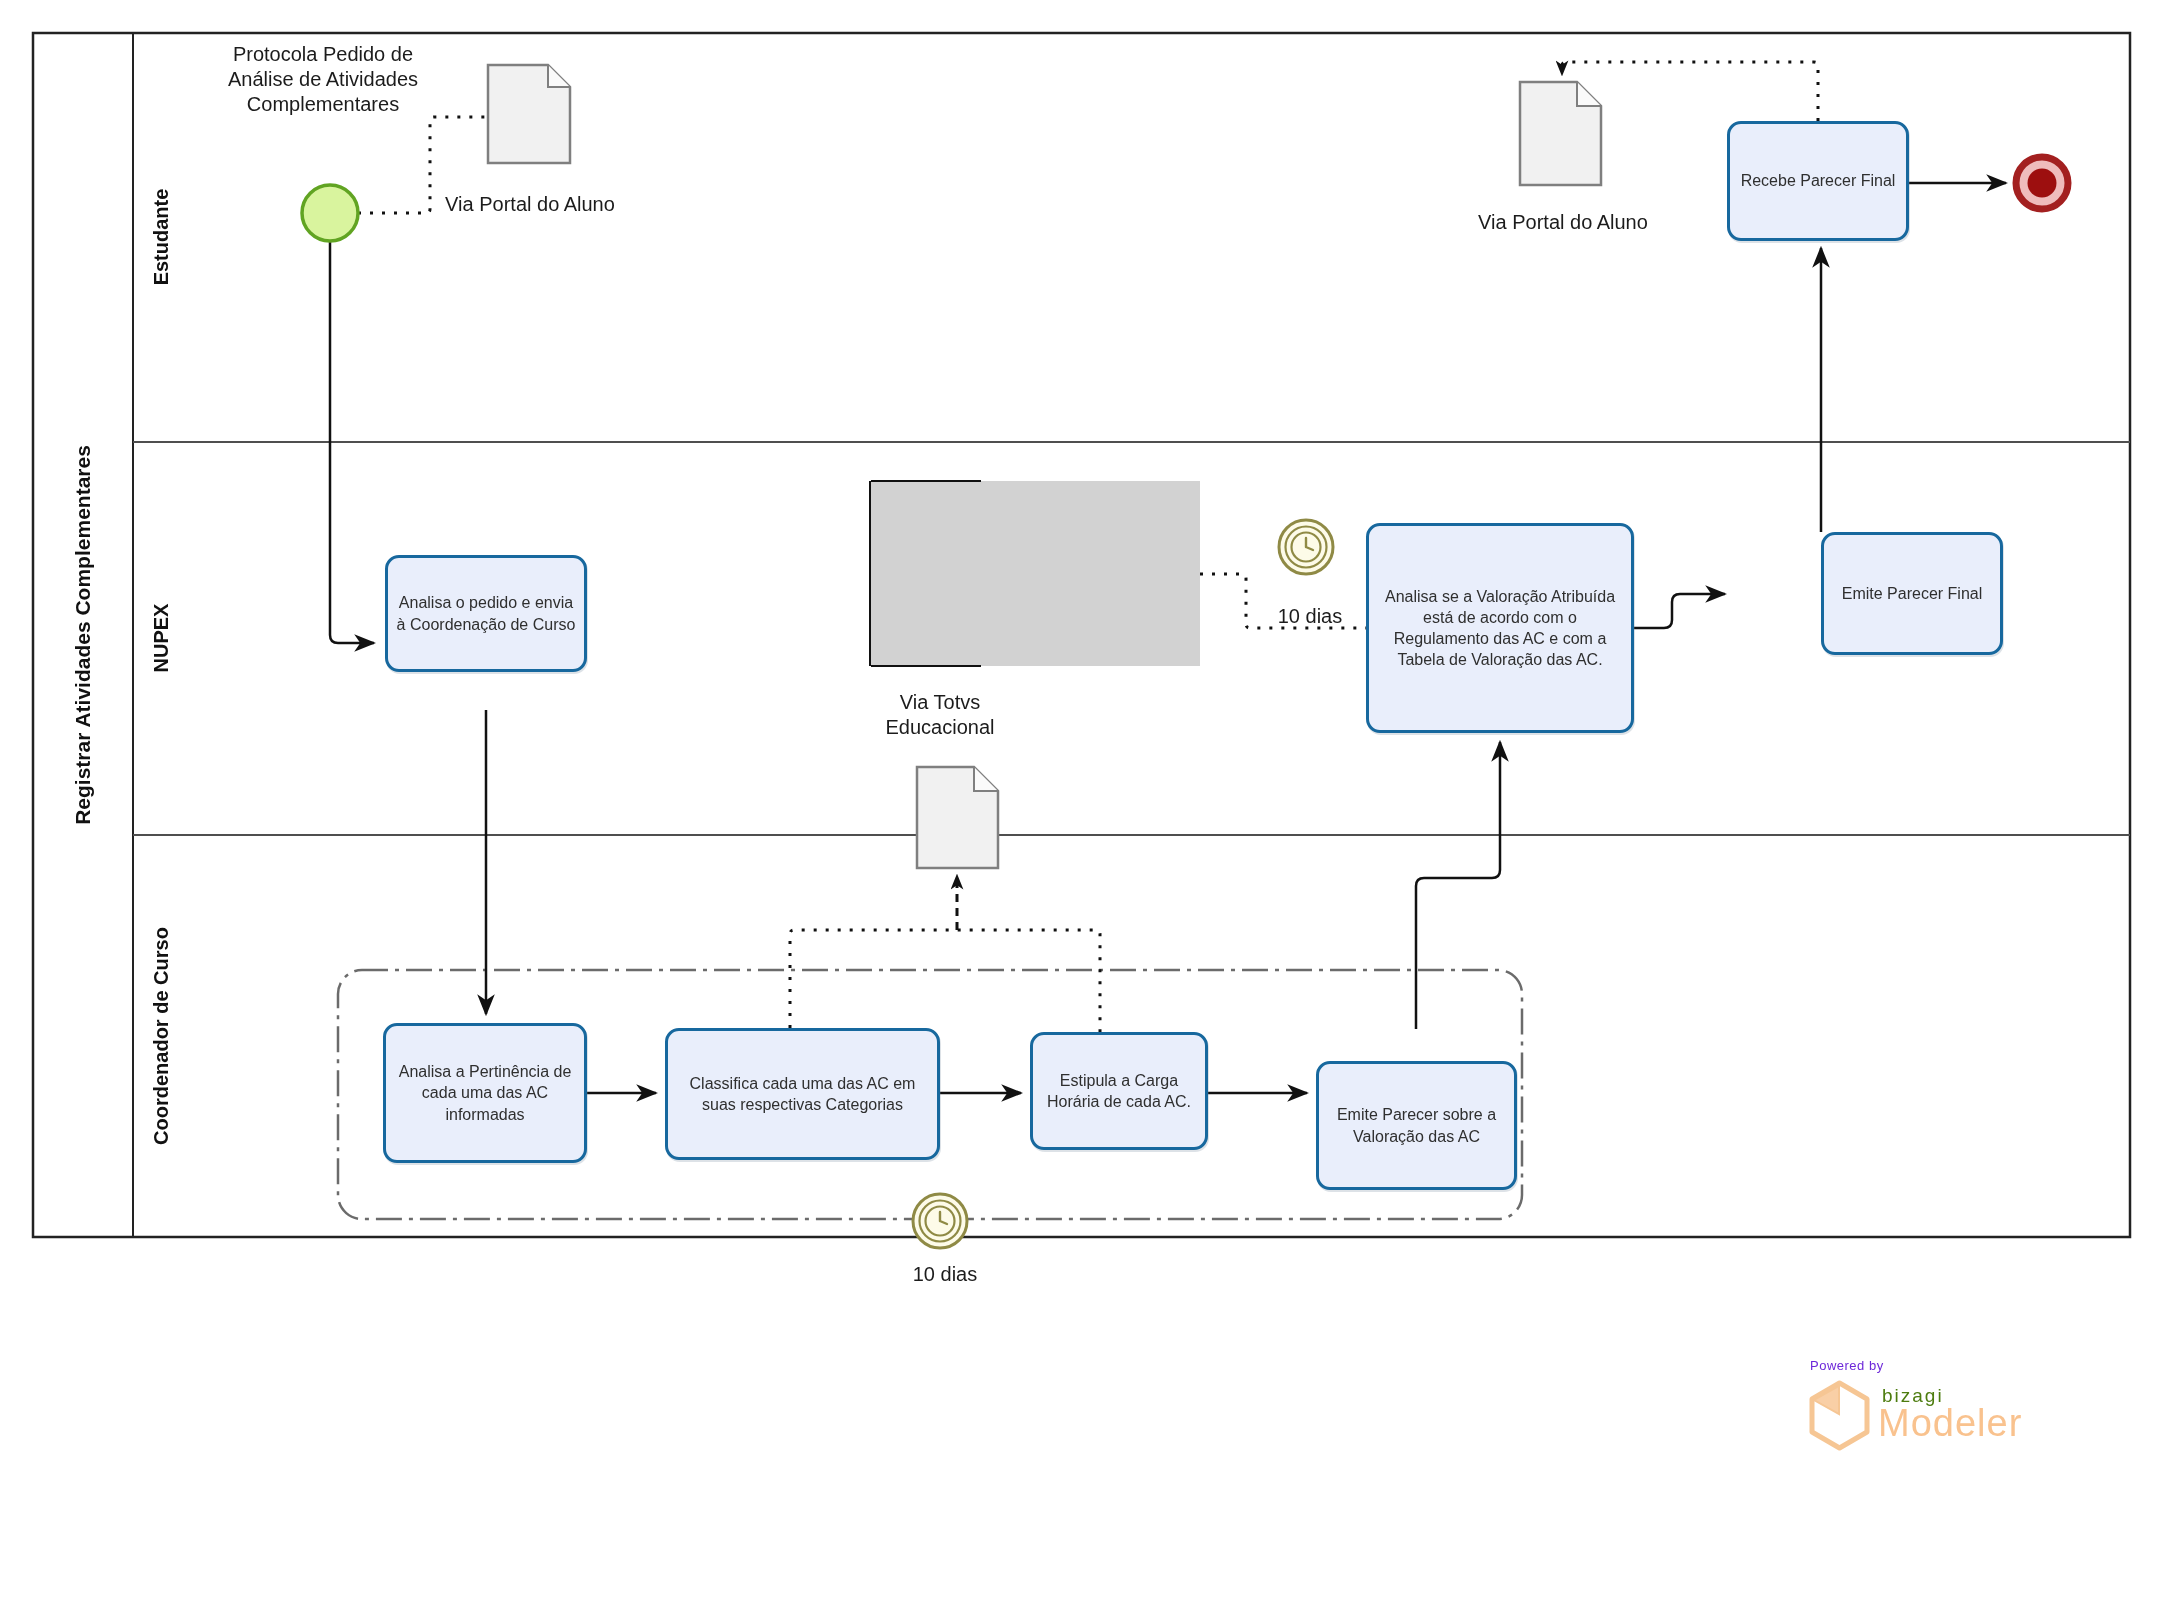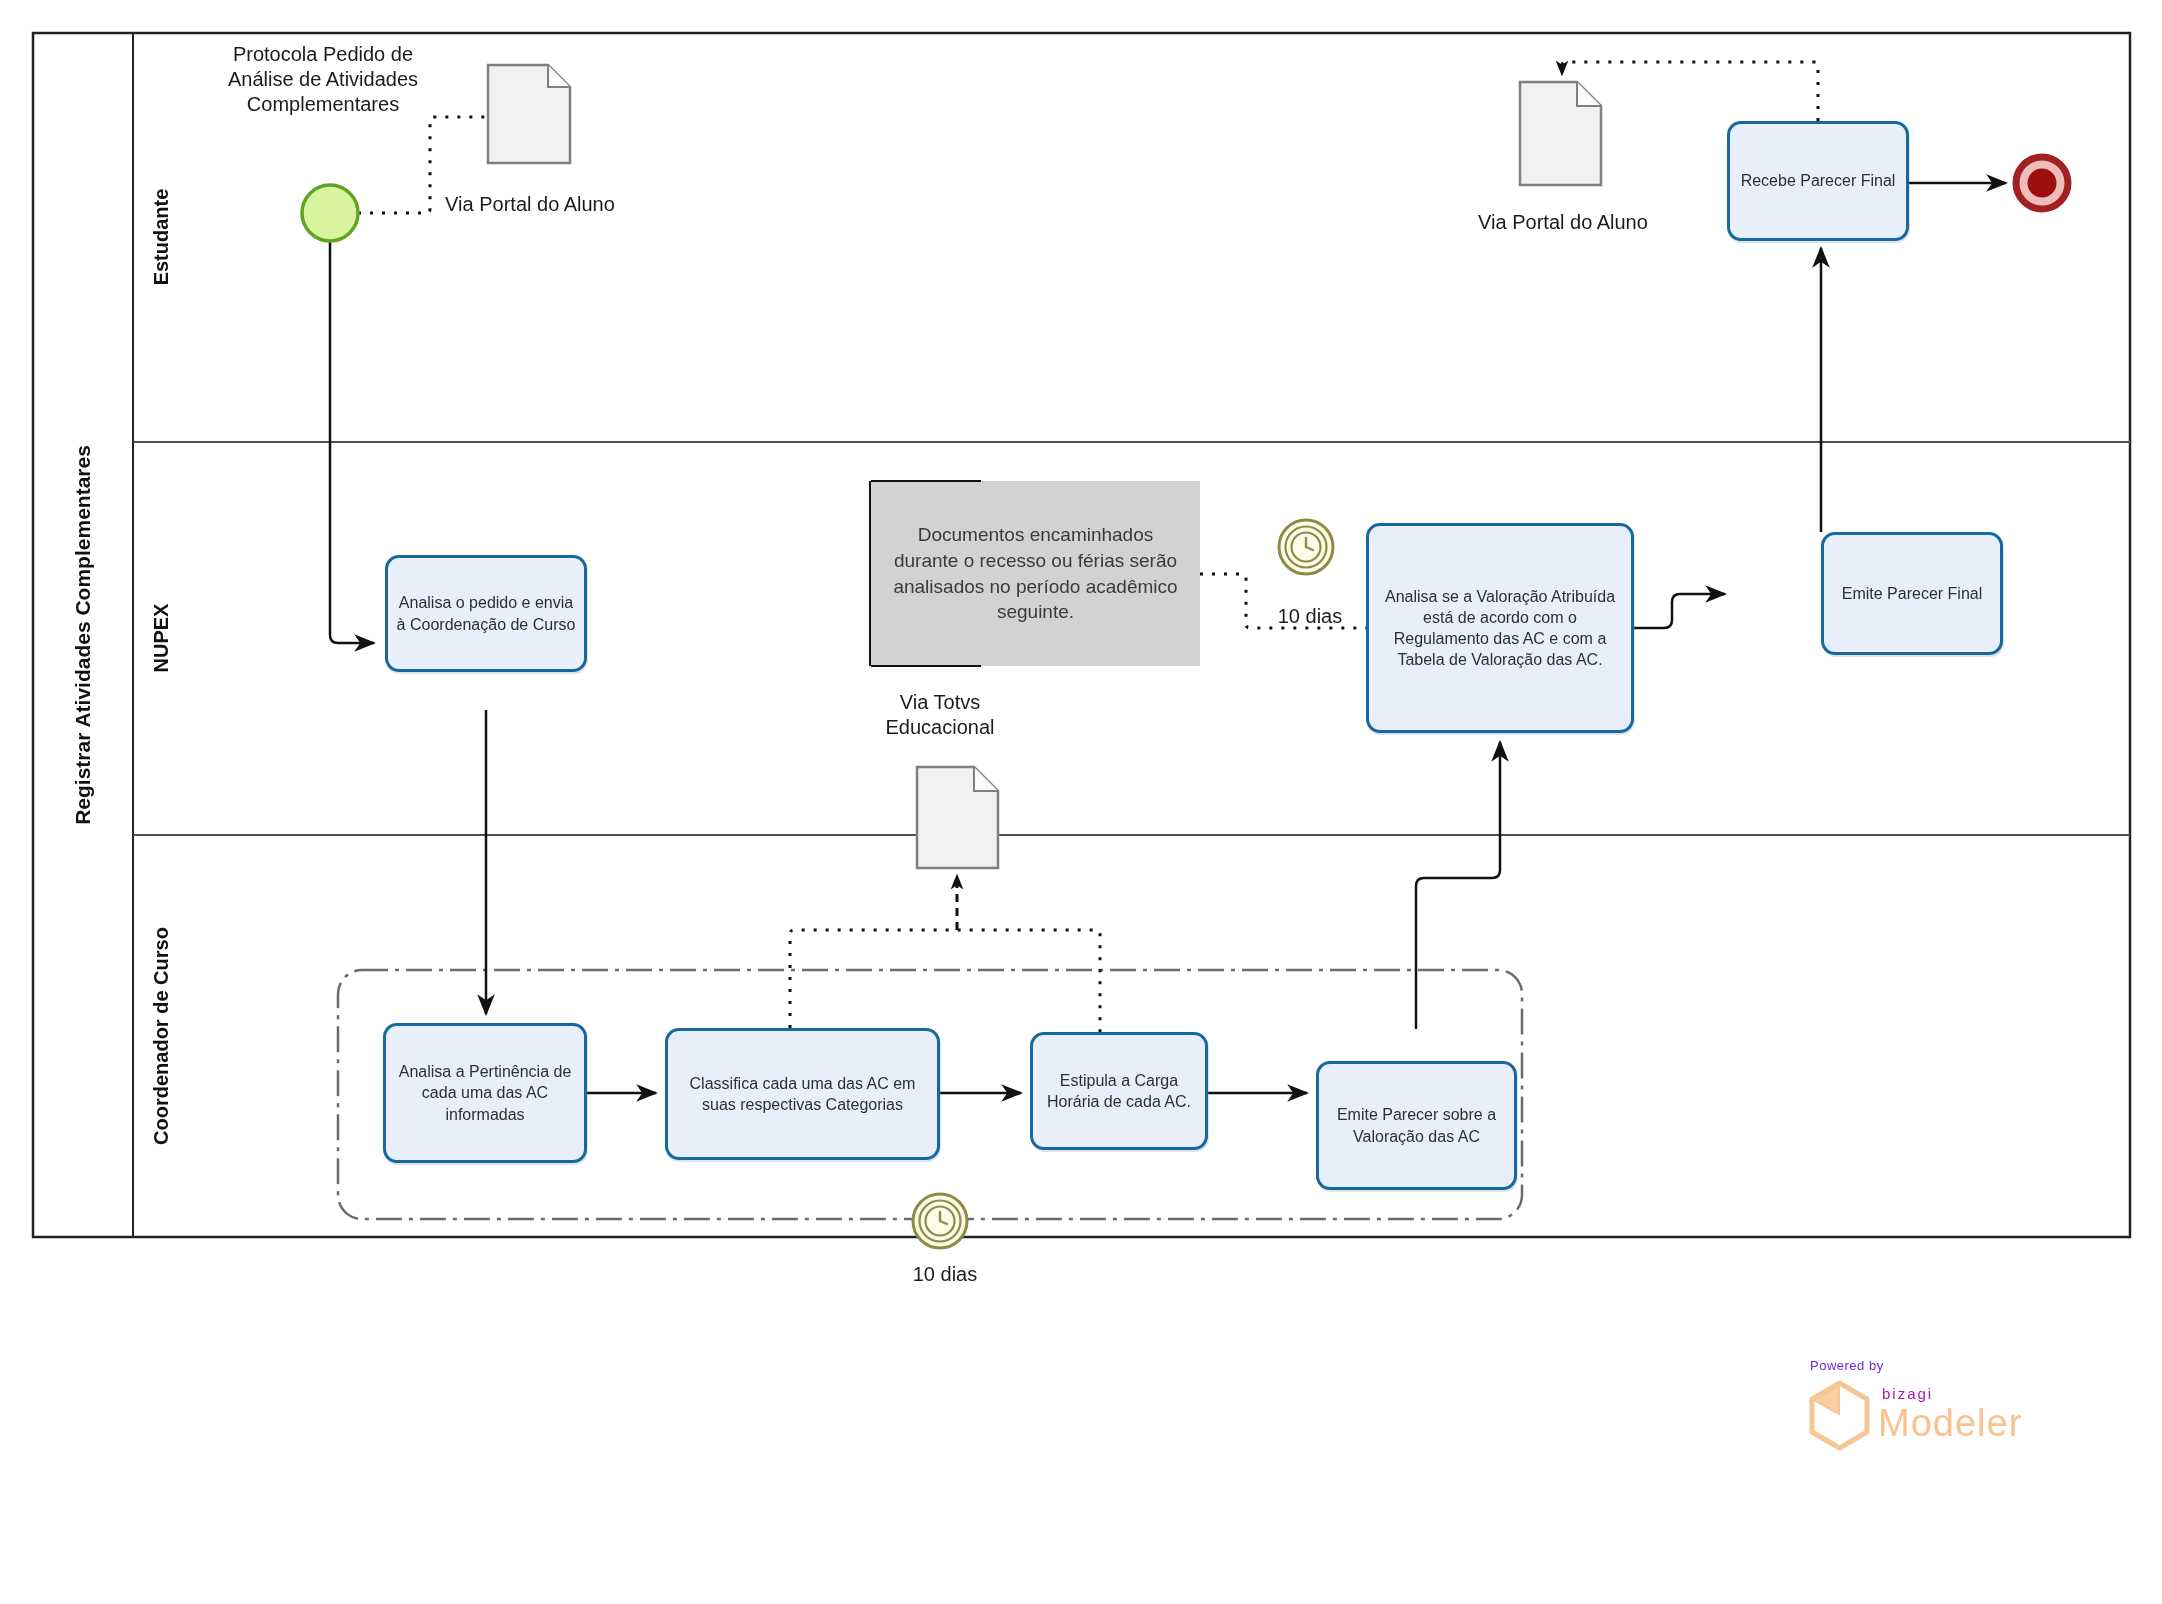--- a/index.html
+++ b/index.html
@@ -30,21 +30,21 @@
   .annotation .bracket-top{top:-1px;}
   .annotation .bracket-bottom{bottom:-1px;}
   .vwrap{position:absolute;width:0;height:0;}
   .vwrap>span{
     position:absolute;transform:translate(-50%,-50%) rotate(-90deg);
     white-space:nowrap;font-weight:bold;color:#111;
   }
   .pool-title>span{font-size:21px;}
   .lane-label>span{font-size:20px;}
   .logo-powered{position:absolute;font-size:13px;color:#6d28d9;letter-spacing:0.5px;}
-  .logo-bizagi{position:absolute;font-size:15px;color:#a21caf;letter-spacing:2px;}
+  .logo-bizagi{position:absolute;font-size:19px;color:#4d7c0f;letter-spacing:2px;}
   .logo-modeler{position:absolute;font-size:38px;color:#f9c28e;font-weight:500;letter-spacing:1px;}
 </style>
 </head>
 <body>
 
 <div class="canvas">
 
   <svg class="layer" viewBox="0 0 2162 1604">
     <defs>
       <marker id="arr" markerUnits="userSpaceOnUse" markerWidth="22" markerHeight="18" viewBox="0 0 20 16" refX="18" refY="8" orient="auto">
@@ -140,21 +140,20 @@
     <span>Recebe Parecer Final</span>
   </div>
 
   <div class="task" style="left:385px;top:555px;width:202px;height:117px;">
     <span>Analisa o pedido e envia à Coordenação de Curso</span>
   </div>
 
   <div class="annotation" style="left:869px;top:481px;width:331px;height:185px;">
     <span class="bracket-top"></span>
     <span class="bracket-bottom"></span>
-    <span>Documentos encaminhados durante o recesso ou férias serão analisados no período acadêmico seguinte.</span>
   </div>
 
   <div class="lbl" style="left:1250px;top:604px;width:120px;">10 dias</div>
 
   <div class="task" style="left:1366px;top:523px;width:268px;height:210px;">
     <span>Analisa se a Valoração Atribuída está de acordo com o Regulamento das AC e com a Tabela de Valoração das AC.</span>
   </div>
 
   <div class="task" style="left:1821px;top:532px;width:182px;height:123px;">
     <span>Emite Parecer Final</span>

